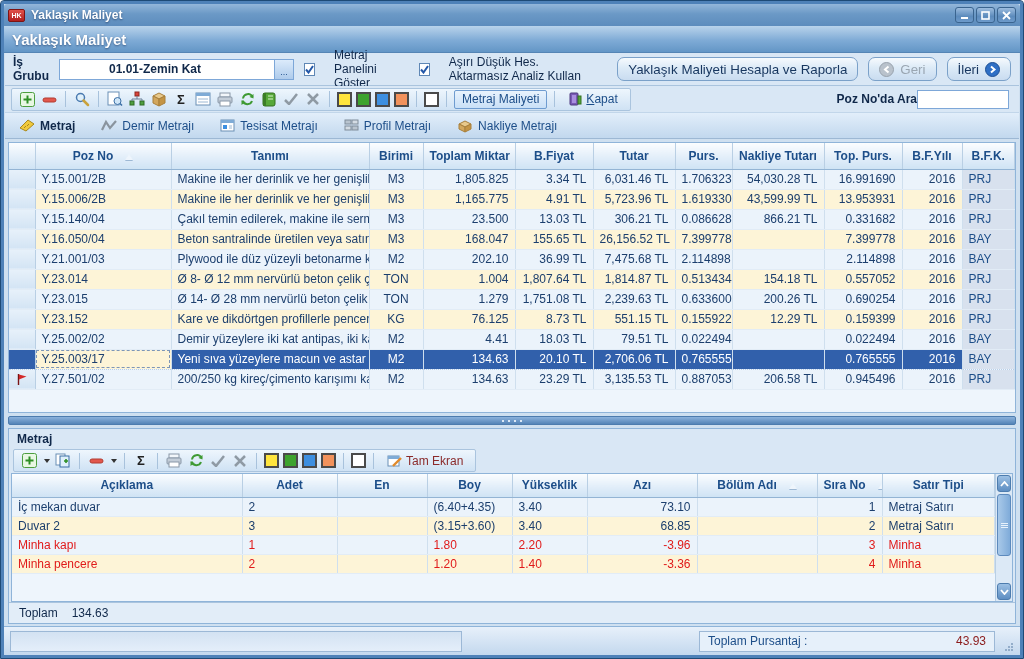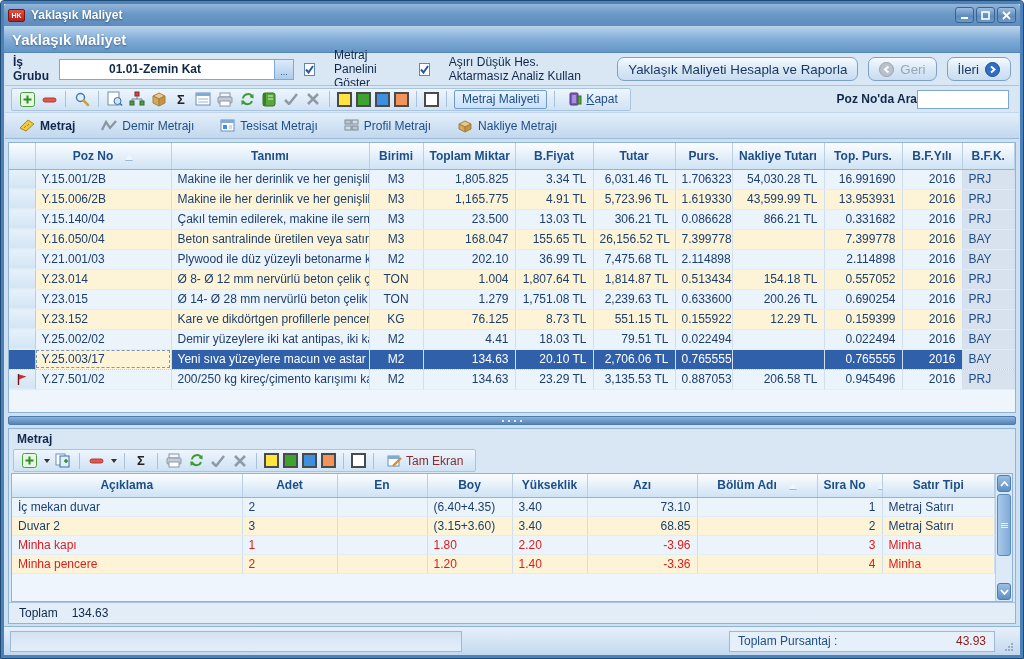--- a/index.html
+++ b/index.html
@@ -747,21 +747,21 @@
     </div>
     <div class="totalrow">
       <span>Toplam</span>
       <span style="margin-left:-14px">134.63</span>
     </div>
   </div>
 
   <div class="statusbar">
     <div class="seg" style="width:452px"></div>
     <span class="spacer"></span>
-    <div class="seg fields" style="width:266px">
+    <div class="seg fields" style="width:296px">
       <span class="sl">Toplam Pursantaj :</span>
       <span class="sv">43.93</span>
     </div>
     <svg class="grip" width="11" height="11">
       <circle cx="9" cy="3" r="1" fill="#7f9cbd"></circle>
         <circle cx="6" cy="6" r="1" fill="#7f9cbd"></circle>
         <circle cx="9" cy="6" r="1" fill="#7f9cbd"></circle>
       <circle cx="3" cy="9" r="1" fill="#7f9cbd"></circle>
         <circle cx="6" cy="9" r="1" fill="#7f9cbd"></circle>
         <circle cx="9" cy="9" r="1" fill="#7f9cbd"></circle>

